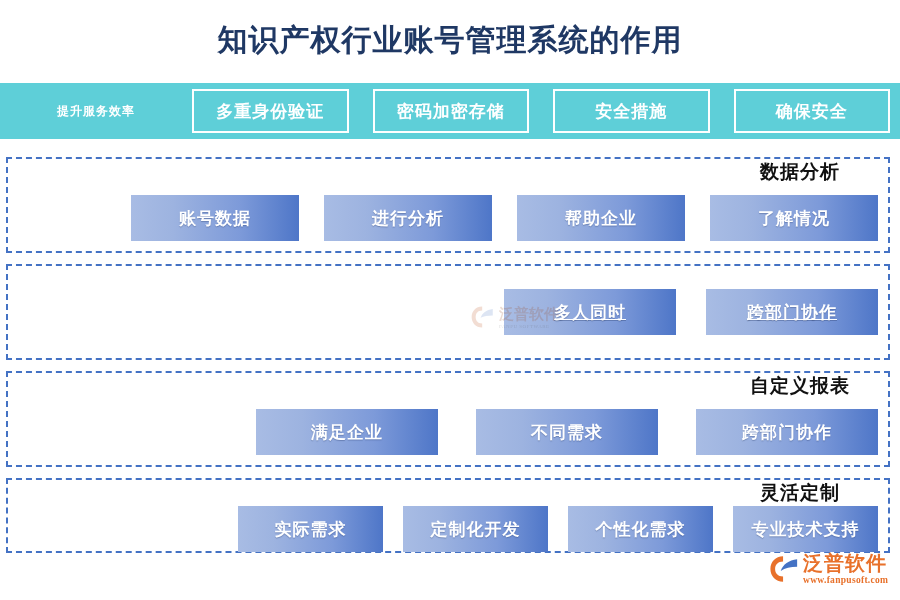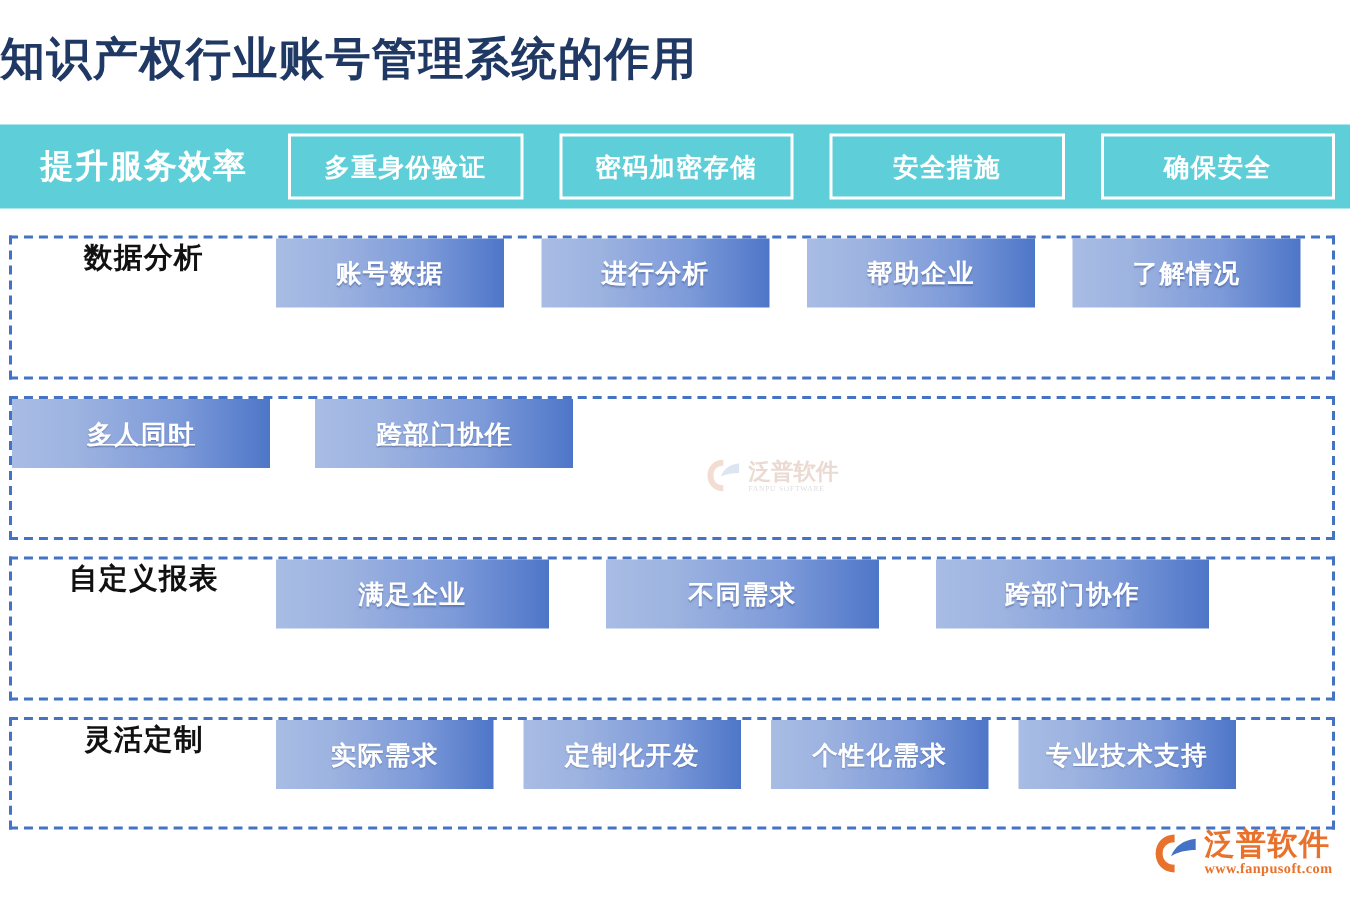--- a/index.html
+++ b/index.html
@@ -14,20 +14,21 @@
     overflow: hidden;
     position: relative;
   }
 
   
   .page-title {
     position: absolute;
     left: 0;
     top: 18px;
     width: 900px;
+    text-align: center;
     font-size: 30px;
     font-weight: 700;
     color: #1f3864;
     letter-spacing: 1px;
     line-height: 44px;
     white-space: nowrap;
   }
 
   
   .teal-band {
@@ -37,21 +38,21 @@
     width: 900px;
     height: 56px;
     background: #5ecfd8;
     display: flex;
     align-items: center;
   }
   .teal-label {
     width: 192px;
     text-align: center;
     color: #ffffff;
-    font-size: 22px;
+    font-size: 12px;
     font-weight: 700;
     letter-spacing: 1px;
     white-space: nowrap;
     flex: 0 0 auto;
   }
   .teal-boxes {
     flex: 1 1 auto;
     display: flex;
     align-items: center;
     height: 44px;
@@ -75,21 +76,22 @@
 
   
   .dash-row {
     position: absolute;
     left: 6px;
     width: 884px;
     height: 96px;
     border: 2px dashed #4472c4;
     box-sizing: border-box;
     display: flex;
-    align-items: flex-start;
+    align-items: flex-end;
+    flex-direction: column;
   }
   .row-2 { top: 157px; }
   .row-3 { top: 264px; }
   .row-4 { top: 371px; }
   .row-5 { top: 478px; height: 75px; }
 
   .dash-label {
     width: 176px;
     flex: 0 0 auto;
     text-align: center;
@@ -114,21 +116,21 @@
     align-items: center;
     justify-content: center;
     color: #ffffff;
     font-size: 17px;
     font-weight: 700;
     letter-spacing: 1px;
     white-space: nowrap;
     text-shadow: 0 1px 1px rgba(40,60,110,0.35);
   }
   
-  .row-2 .grad-box { width: 152px; }
+  .row-2 .grad-box { width: 168px; }
   .row-3 .grad-box { width: 172px; text-decoration: underline; }
   .row-4 .grad-box { width: 182px; }
   .row-5 .grad-box { width: 145px; }
   .row-5 .dash-boxes { gap: 20px; }
   .row-4 .dash-boxes { gap: 38px; }
   .row-3 .dash-boxes { gap: 30px; }
   .row-2 .dash-boxes { gap: 25px; }
 
   
   .watermark {

